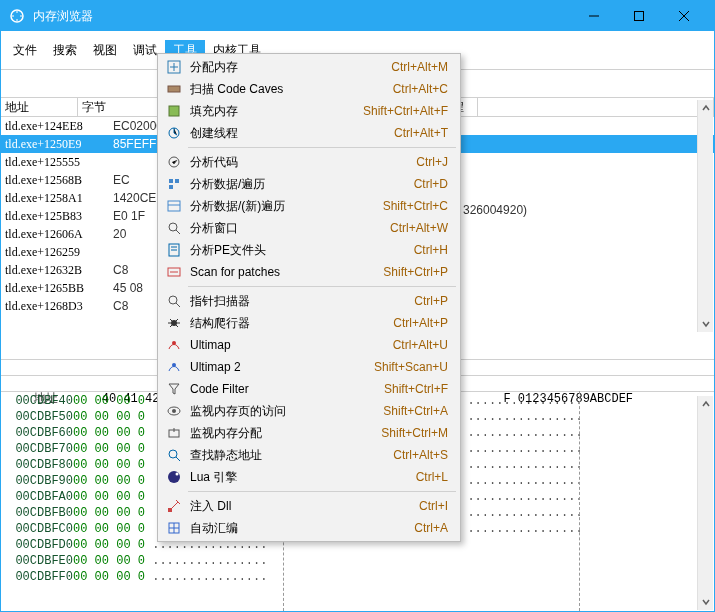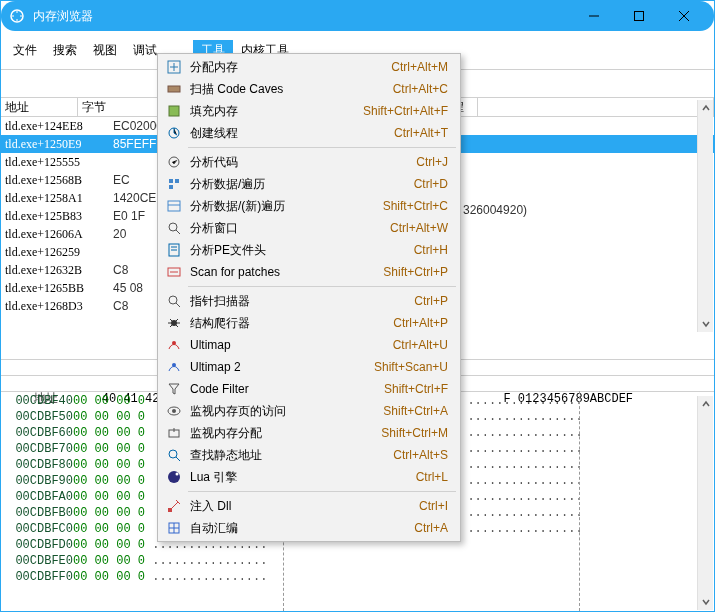--- a/index.html
+++ b/index.html
@@ -1,25 +1,25 @@
 <!DOCTYPE html>
 <html><head>
 <meta charset="utf-8">
 <style>
   * { box-sizing: border-box; margin: 0; padding: 0; }
   body { font-family: "Microsoft YaHei", Tahoma, Arial, sans-serif; font-size: 12px; background: #fff; width: 715px; height: 612px; overflow: hidden; position: relative; border: 1px solid #2aa8f2; }
-  .titlebar { background: #2aa8f2; color: #fff; height: 30px; display: flex; align-items: center; padding: 0 8px; border-radius: 14px; }
+  .titlebar { background: #2aa8f2; color: #fff; height: 30px; display: flex; align-items: center; padding: 0 8px; }
   .titlebar .icon { width: 16px; height: 16px; margin-right: 8px; }
   .titlebar .title { flex: 1; font-size: 12px; font-weight: 400; }
   .winbtns { display: flex; align-items: center; }
   .winbtn { width: 45px; height: 30px; display: flex; align-items: center; justify-content: center; color: #000; }
   .winbtn svg { stroke: #000; stroke-width: 1; fill: none; }
   .menubar { background: #fff; border-bottom: 1px solid #d0d0d0; height: 39px; display: flex; align-items: center; padding: 0 4px; position: relative; }
   .menuitem { padding: 2px 8px; cursor: default; }
-  .menuitem.active { background: #2aa8f2; color: #fff; margin-left: 28px; }
+  .menuitem.active { background: #2aa8f2; color: #fff; }
   .toolbar-strip { height: 28px; border-bottom: 1px solid #d0d0d0; }
   .columns { display: flex; border-bottom: 1px solid #d0d0d0; }
   .col-h { border-right: 1px solid #d0d0d0; height: 18px; display: flex; align-items: center; padding: 0 4px; background: #fff; }
   .list { font-size: 12px; }
   .row { display: flex; height: 18px; align-items: center; padding: 0 4px; }
   .row.sel { background: #2aa8f2; color: #fff; }
   .addr-col { width: 108px; overflow: hidden; white-space: nowrap; font-family: Liberation Serif, serif; }
   .byte-col { flex: 1; overflow: hidden; white-space: nowrap; color: #333; }
   .row.sel .byte-col { color: #fff; }
   .hex-pane { font-family: Consolas, "Courier New", monospace; font-size: 12px; border-top: 1px solid #d0d0d0; position: absolute; bottom: 0; left: 0; right: 0; height: 252px; background: #fff; }

